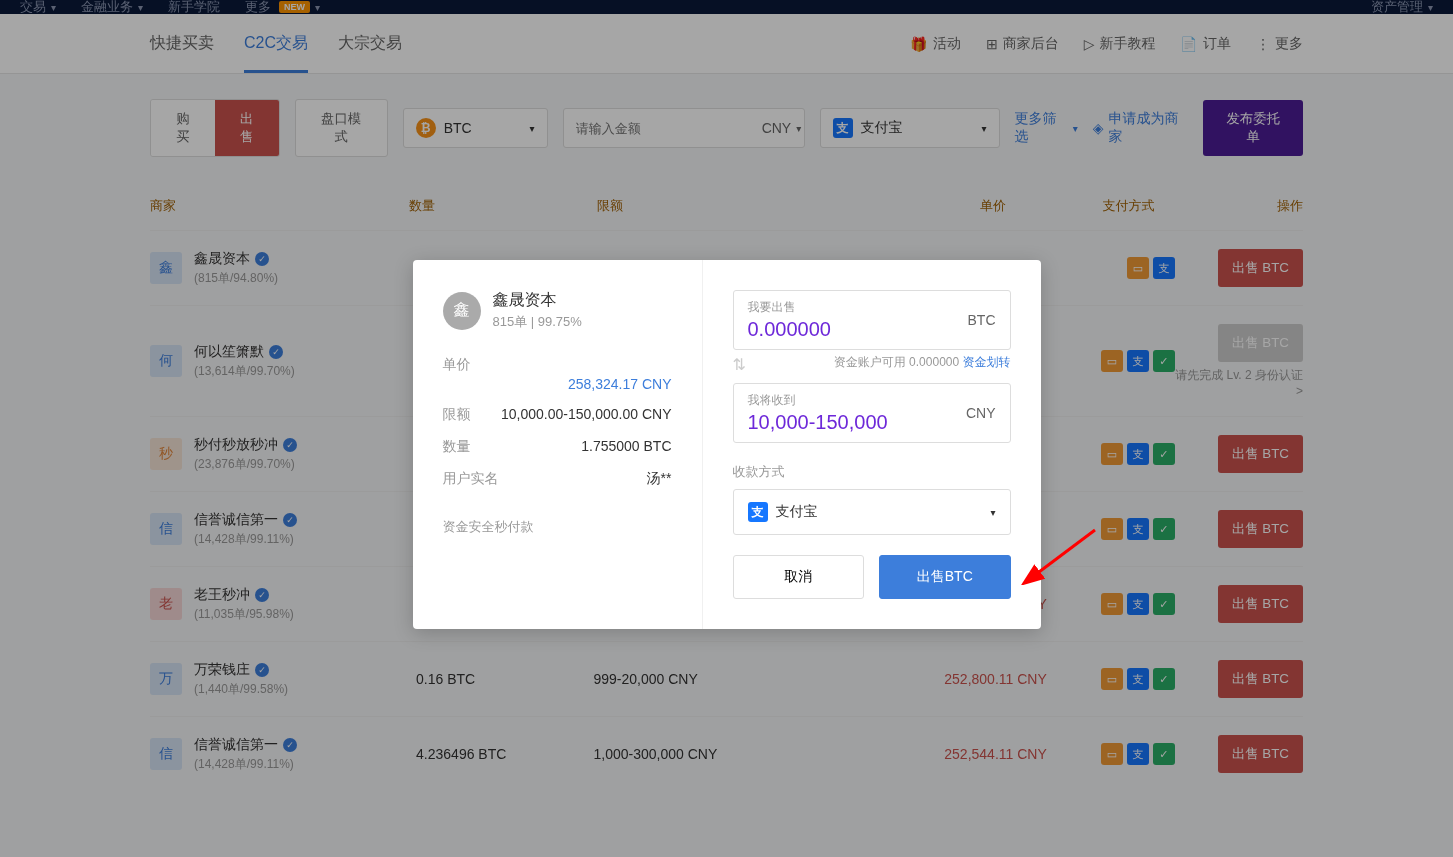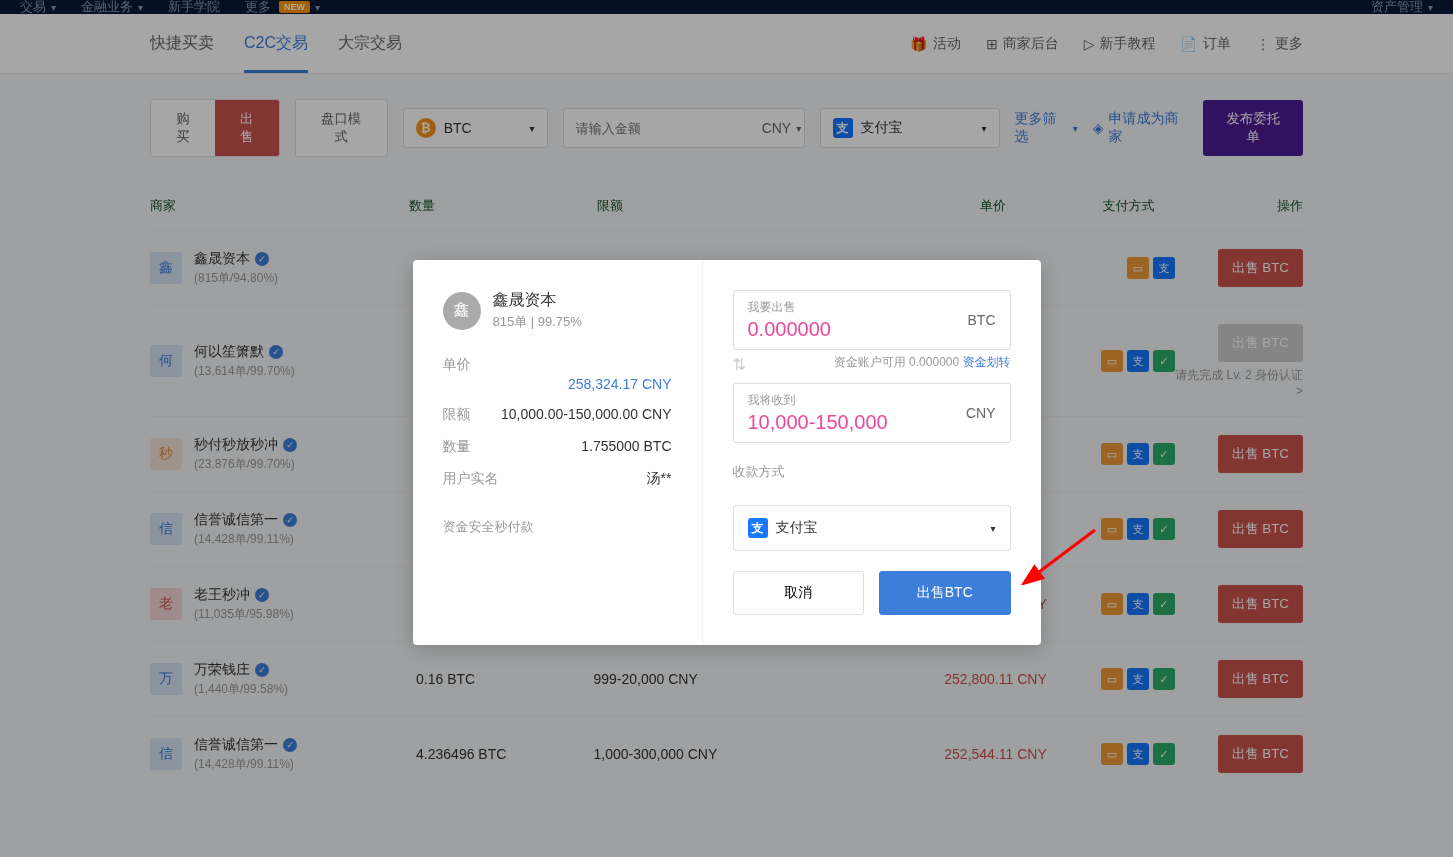--- a/index.html
+++ b/index.html
@@ -22,21 +22,21 @@
 .filter-btn.active { background: #c9524d; color: #fff; }
 .filter-select { border: 1px solid #ddd; border-radius: 3px; background: #fff; padding: 0 12px; height: 40px; display: flex; align-items: center; gap: 10px; cursor: pointer; min-width: 145px; justify-content: space-between; }
 .filter-input { border: 1px solid #ddd; border-radius: 3px; background: #fff; padding: 0 12px; height: 40px; display: flex; align-items: center; gap: 10px; min-width: 200px; justify-content: space-between; }
 .filter-input input { border: none; outline: none; flex: 1; font-size: 13px; }
 .btc-icon { width: 20px; height: 20px; border-radius: 50%; background: #f7931a; color: #fff; display: inline-flex; align-items: center; justify-content: center; font-weight: bold; font-size: 12px; }
 .alipay-icon { width: 20px; height: 20px; border-radius: 3px; background: #1677ff; color: #fff; display: inline-flex; align-items: center; justify-content: center; font-weight: bold; font-size: 12px; }
 .more-filter { color: #3d7edb; cursor: pointer; display: flex; align-items: center; gap: 5px; }
 .apply-merchant { color: #3d7edb; cursor: pointer; display: flex; align-items: center; gap: 5px; margin-left: auto; }
 .publish-btn { background: #4c1d95; color: #fff; padding: 10px 18px; border-radius: 3px; border: none; cursor: pointer; }
 .table-area { padding: 0 150px; }
-.table-header { display: flex; padding: 15px 0; color: #14532d; font-size: 13px; gap: 46px; }
+.table-header { display: flex; padding: 15px 0; color: #a16207; font-size: 13px; gap: 46px; }
 .col-merchant { width: 270px; }
 .col-qty { width: 180px; }
 .col-limit { width: 270px; }
 .col-price { width: 190px; text-align: right; }
 .col-payment { width: 130px; text-align: right; padding-right:0; margin-left: auto; }
 .col-action { width: 130px; text-align: right; }
 .table-row { display: flex; align-items: center; padding: 18px 0; border-top: 1px solid #eee; }
 .merchant-cell { display: flex; align-items: center; gap: 12px; }
 .merchant-avatar { width: 32px; height: 32px; border-radius: 3px; display: flex; align-items: center; justify-content: center; color: #fff; font-size: 14px; }
 .merchant-name-row { display: flex; align-items: center; gap: 5px; }
@@ -60,25 +60,25 @@
 .modal-merchant-sub { color: #999; font-size: 13px; margin-top: 2px; }
 .modal-info-row { display: flex; justify-content: space-between; margin-bottom: 14px; font-size: 14px; }
 .modal-info-label { color: #999; }
 .modal-info-value { color: #333; }
 .modal-info-value.highlight { color: #3d7edb; margin-top: 20px; }
 .modal-note { color: #999; margin-top: 30px; font-size: 13px; }
 .modal-right { flex: 1; padding: 30px; }
 .input-box { border: 1px solid #ddd; border-radius: 3px; padding: 8px 14px; margin-bottom: 5px; display: flex; align-items: center; justify-content: space-between; }
 .input-box-content { flex: 1; }
 .input-label { color: #999; font-size: 12px; }
-.input-val { font-size: 20px; color: #ec4899; margin-top: 2px; }
+.input-val { font-size: 20px; color: #6d28d9; margin-top: 2px; }
 .input-unit { color: #666; font-size: 14px; }
 .balance-row { text-align: right; font-size: 12px; color: #999; margin-bottom: 12px; }
 .balance-link { color: #3d7edb; cursor: pointer; }
-.section-label { color: #999; font-size: 13px; margin-bottom: 24px; }
+.section-label { color: #999; font-size: 13px; margin-bottom: 8px; }
 .payment-select { border: 1px solid #ddd; border-radius: 3px; padding: 12px 14px; display: flex; align-items: center; justify-content: space-between; cursor: pointer; margin-bottom: 20px; }
 .modal-actions { display: flex; gap: 15px; }
 .modal-btn { flex: 1; padding: 12px 0; border-radius: 3px; cursor: pointer; font-size: 14px; text-align: center; border: 1px solid #ddd; background: #fff; }
 .modal-btn.primary { background: #3d7edb; color: #fff; border-color: #3d7edb; }
 .arrow-annotation { position: absolute; top: 525px; left: 1020px; pointer-events: none; }
 .arrow-svg { width: 80px; height: 60px; }
 </style>
 </head>
 <body>
 

